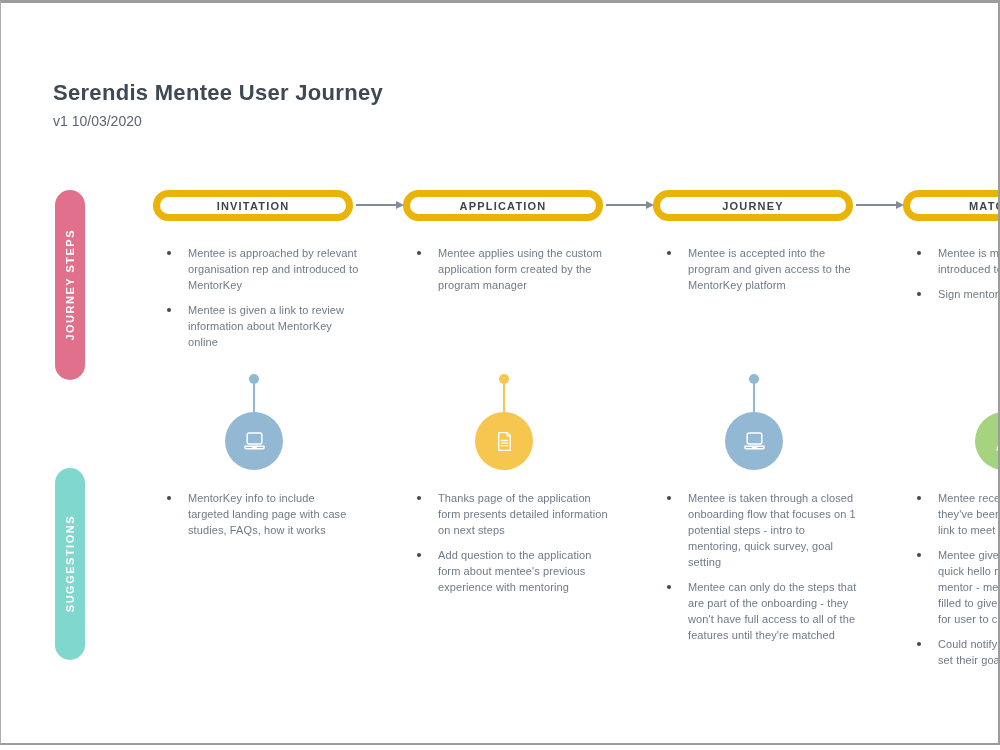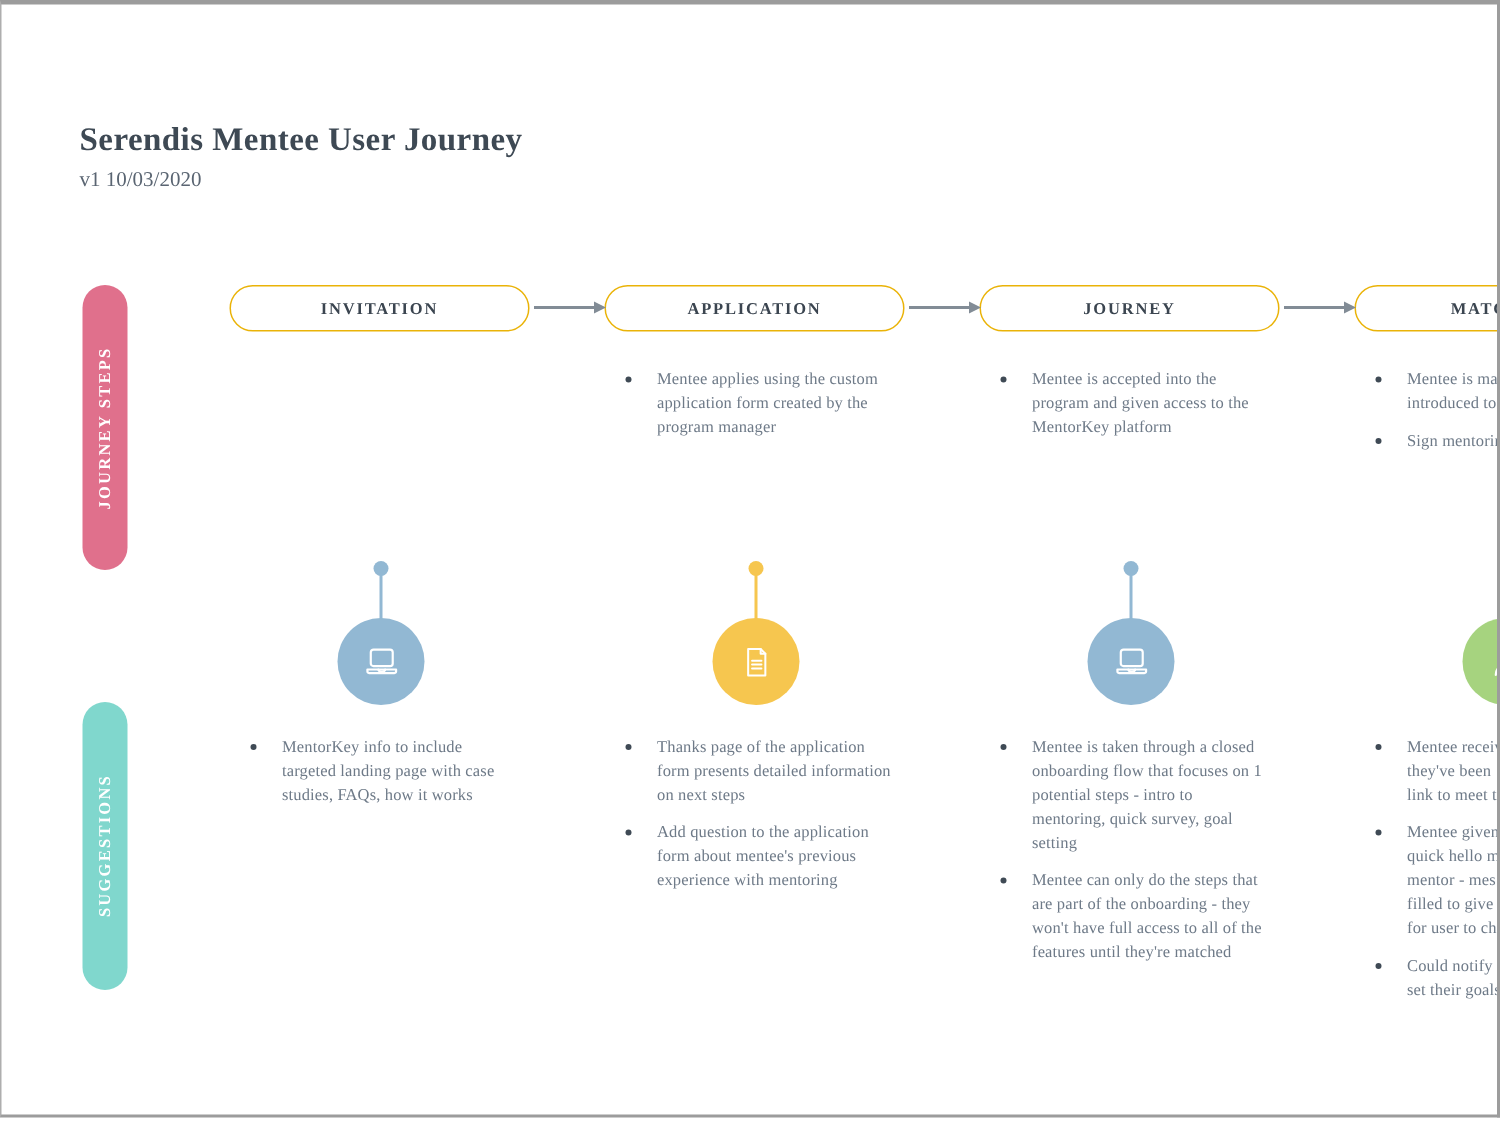--- a/index.html
+++ b/index.html
@@ -1,33 +1,33 @@
 <!DOCTYPE html>
 <html><head>
 <meta charset="utf-8">
 <style>
   html,body{margin:0;padding:0;background:#fff;}
   .canvas{position:relative;width:1000px;height:750px;background:#fff;overflow:hidden;
-          font-family:Liberation Serif, serif;}
+          font-family:Liberation Sans, sans-serif;}
   .frame{position:absolute;left:0;top:0;width:1000px;height:745px;box-sizing:border-box;
          border-top:3px solid #9c9c9c;border-left:1px solid #aeaeae;
          border-right:2px solid #9c9c9c;border-bottom:2px solid #9c9c9c;
          pointer-events:none;z-index:9;}
   .header{position:absolute;left:53px;top:80px;}
   .title{margin:0;font-size:22px;font-weight:600;color:#3e4954;letter-spacing:.3px;}
   .version{margin:7px 0 12px 0;font-size:14px;color:#5a6572;}
   .vpill{position:absolute;left:55px;width:30px;border-radius:15px;display:flex;
          align-items:center;justify-content:center;}
   .vpill-steps{top:190px;height:190px;}
   .vpill-sugg{top:468px;height:192px;}
   .vpill span{writing-mode:vertical-rl;transform:rotate(180deg);color:#fff;
               font-size:11px;font-weight:700;letter-spacing:1.5px;}
   .column{position:absolute;top:0;width:250px;height:750px;}
   .stage-pill{position:absolute;top:190px;left:0;width:200px;height:31px;box-sizing:border-box;
-              border:1px solid #eab308;border-radius:16px;background:#fff;
+              border:7px solid #eab308;border-radius:16px;background:#fff;
               display:flex;align-items:center;justify-content:center;}
   .stage-pill span{font-size:11px;font-weight:700;letter-spacing:1.2px;color:#3b4550;}
   .arrow{position:absolute;top:204px;height:2px;width:40px;background:#828c96;z-index:1;}
   .arrow::after{content:"";position:absolute;left:40px;top:-3.5px;width:0;height:0;
                 border-left:8px solid #828c96;border-top:4.5px solid transparent;
                 border-bottom:4.5px solid transparent;}
   .list{position:absolute;left:14px;width:215px;}
   .list-steps{top:245px;}
   .list-sugg{top:490px;}
   .bullet{display:flex;gap:17px;margin-bottom:9px;}
@@ -54,20 +54,34 @@
     <span>JOURNEY STEPS</span>
   </div>
   <div class="vpill vpill-sugg" style="background: rgb(128, 215, 205);">
     <span>SUGGESTIONS</span>
   </div>
 
   <div class="column" style="left:153px">
     <div class="stage-pill">
       <span>INVITATION</span>
     </div>
+    <div class="list list-steps">
+      <div class="bullet">
+        <span class="bdot"></span>
+        <span class="btext">Mentee is approached by relevant
+organisation rep and introduced to
+MentorKey</span>
+      </div>
+      <div class="bullet">
+        <span class="bdot"></span>
+        <span class="btext">Mentee is given a link to review
+information about MentorKey
+online</span>
+      </div>
+    </div>
     <div class="icon-group">
       <div class="tdot" style="background: rgb(146, 184, 211);"></div>
       <div class="stem" style="background: rgb(146, 184, 211);"></div>
       <div class="big-circle" style="background: rgb(146, 184, 211);">
         <svg viewBox="0 0 24 24" width="27" height="27" fill="none" stroke="#fff" stroke-width="1.3" stroke-linejoin="round" stroke-linecap="round">
           <rect x="5.5" y="4.5" width="13" height="9.8" rx="1.6"></rect>
           <path d="M3.5 16.3 h17 v1.1 a1 1 0 0 1 -1 1 h-15 a1 1 0 0 1 -1 -1 z"></path>
           <path d="M10 16.3 a2 1.2 0 0 0 4 0"></path>
         </svg>
       </div>

